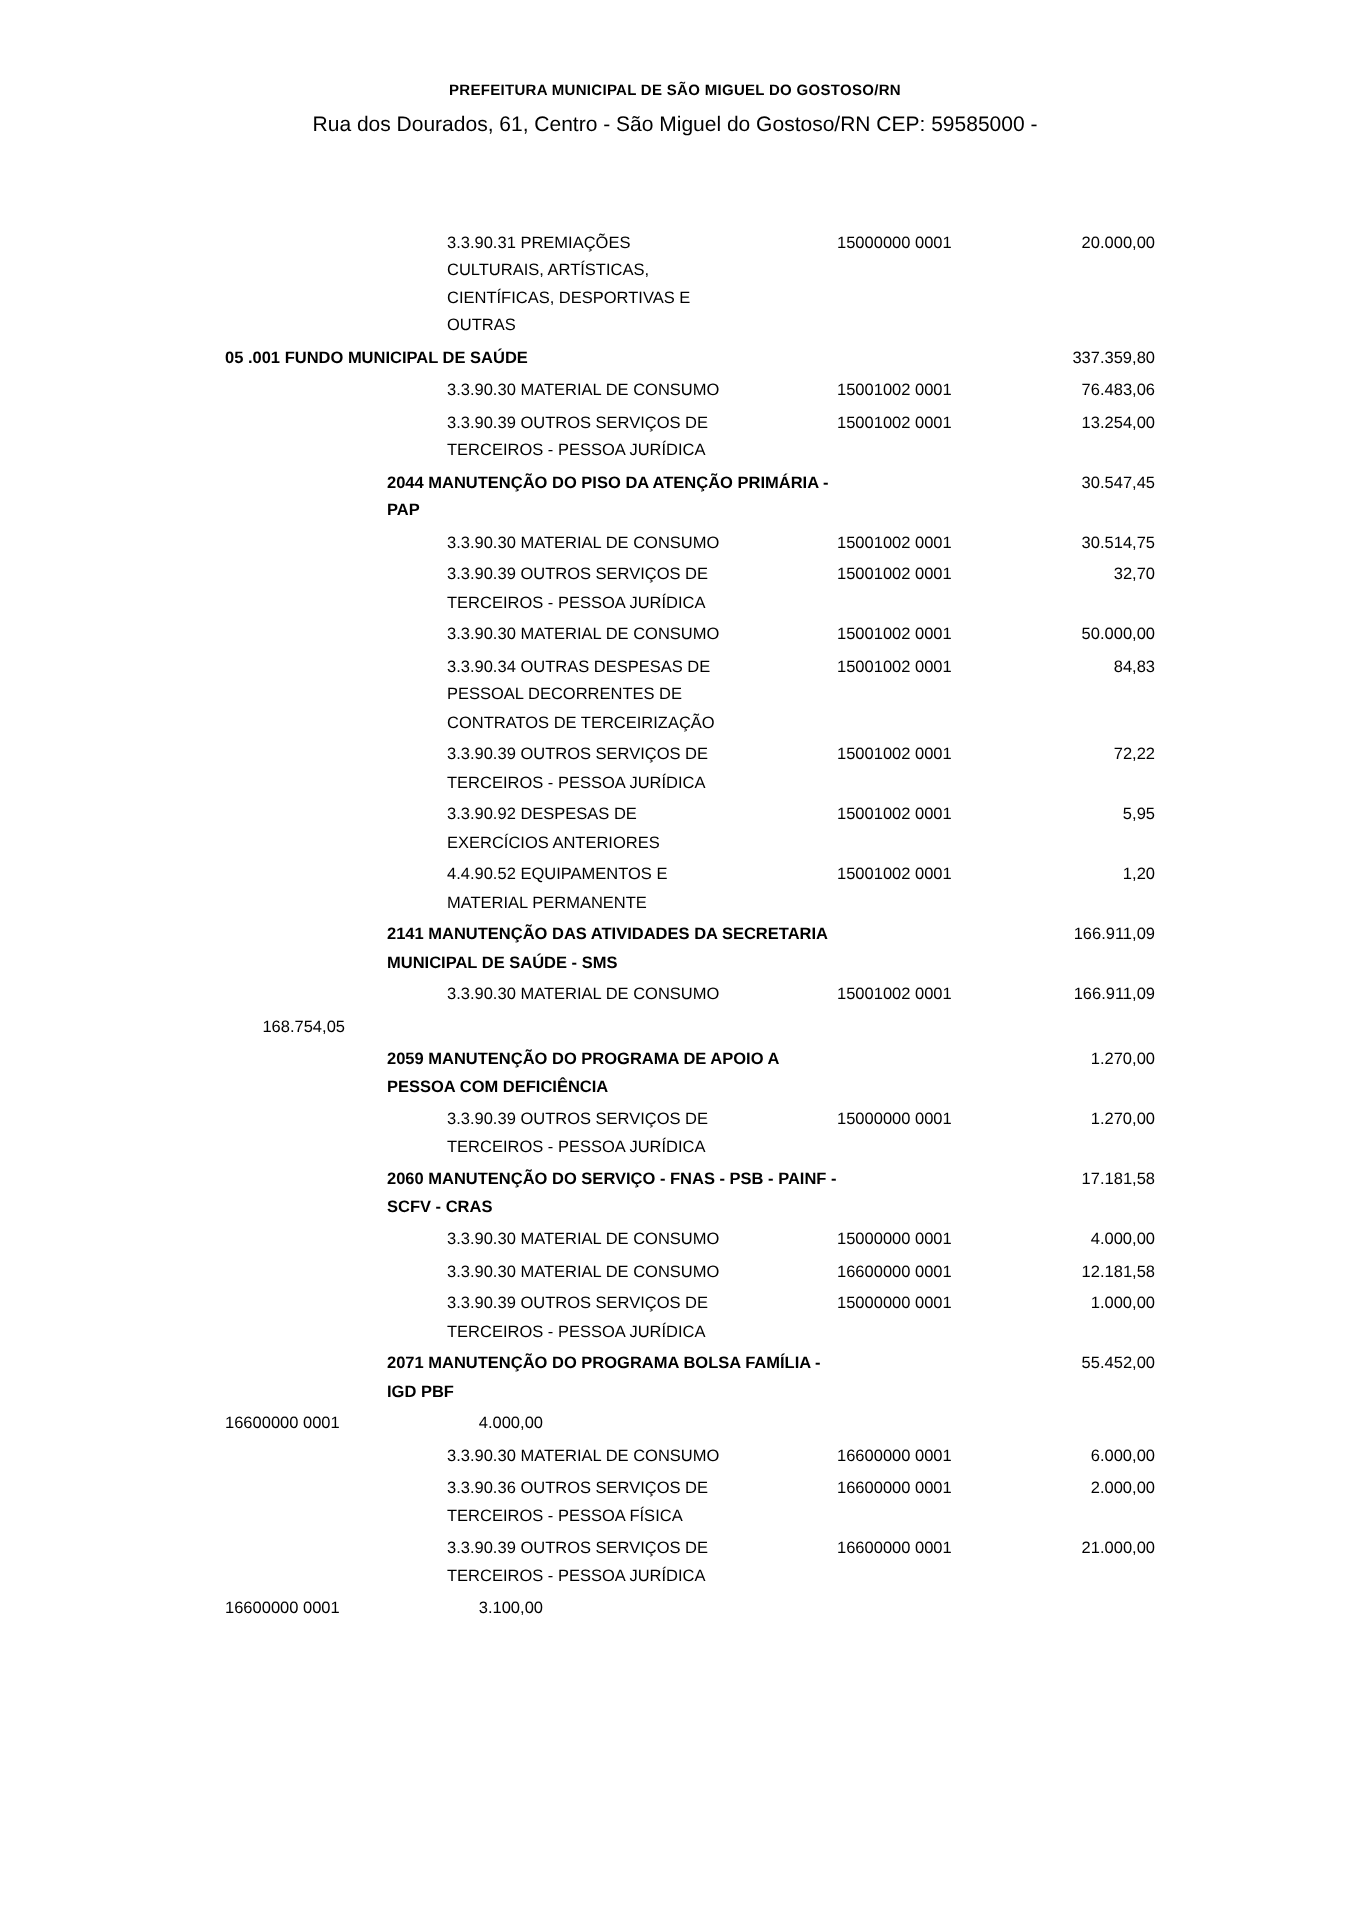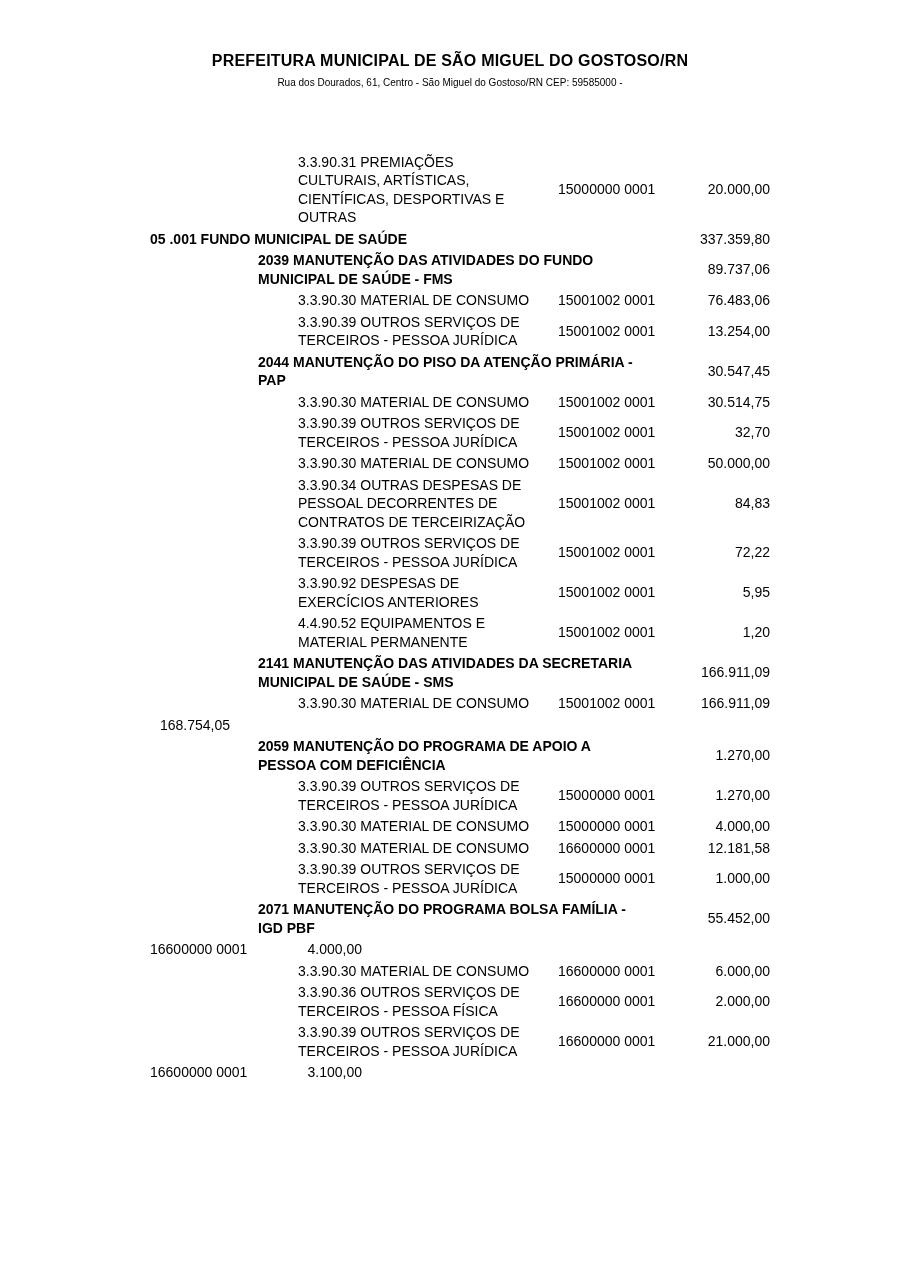--- a/index.html
+++ b/index.html
@@ -17,41 +17,41 @@
     overflow: hidden;
   }
   .doc-header {
     position: absolute;
     top: 52px;
     left: 0;
     width: 100%;
     text-align: center;
   }
   .doc-title {
-    font-size: 16px;
+    font-size: 10px;
     font-weight: bold;
     line-height: 18px;
     letter-spacing: 0.2px;
   }
   .doc-subtitle {
-    font-size: 10px;
+    font-size: 14px;
     line-height: 13px;
     margin-top: 6px;
   }
   .budget-table {
     position: absolute;
     top: 151px;
     left: 150px;
     width: 620px;
   }
   .row {
     display: flex;
-    align-items: center;
+    align-items: flex-start;
     padding: 1.5px 0;
-    font-size: 14px;
+    font-size: 11px;
     line-height: 18.5px;
   }
   .row .desc {
     white-space: pre-line;
     box-sizing: border-box;
   }
   .row.detail .desc {
     width: 408px;
     padding-left: 148px;
   }
@@ -96,26 +96,20 @@
       <div class="code">15000000 0001</div>
       <div class="value">20.000,00</div>
     </div>
 
     <div class="row section">
       <div class="desc">05 .001 FUNDO MUNICIPAL DE SAÚDE</div>
 
       <div class="value">337.359,80</div>
     </div>
 
-    <div class="row program">
-      <div class="desc">2039 MANUTENÇÃO DAS ATIVIDADES DO FUNDO
-MUNICIPAL DE SAÚDE - FMS</div>
-
-      <div class="value">89.737,06</div>
-    </div>
 
     <div class="row detail">
       <div class="desc">3.3.90.30 MATERIAL DE CONSUMO</div>
       <div class="code">15001002 0001</div>
       <div class="value">76.483,06</div>
     </div>
 
     <div class="row detail">
       <div class="desc">3.3.90.39 OUTROS SERVIÇOS DE
 TERCEIROS - PESSOA JURÍDICA</div>
@@ -204,20 +198,26 @@
       <div class="value">1.270,00</div>
     </div>
 
     <div class="row detail">
       <div class="desc">3.3.90.39 OUTROS SERVIÇOS DE
 TERCEIROS - PESSOA JURÍDICA</div>
       <div class="code">15000000 0001</div>
       <div class="value">1.270,00</div>
     </div>
 
+    <div class="row program">
+      <div class="desc">2060 MANUTENÇÃO DO SERVIÇO - FNAS - PSB - PAINF -
+SCFV - CRAS</div>
+
+      <div class="value">17.181,58</div>
+    </div>
 
     <div class="row detail">
       <div class="desc">3.3.90.30 MATERIAL DE CONSUMO</div>
       <div class="code">15000000 0001</div>
       <div class="value">4.000,00</div>
     </div>
 
     <div class="row detail">
       <div class="desc">3.3.90.30 MATERIAL DE CONSUMO</div>
       <div class="code">16600000 0001</div>

